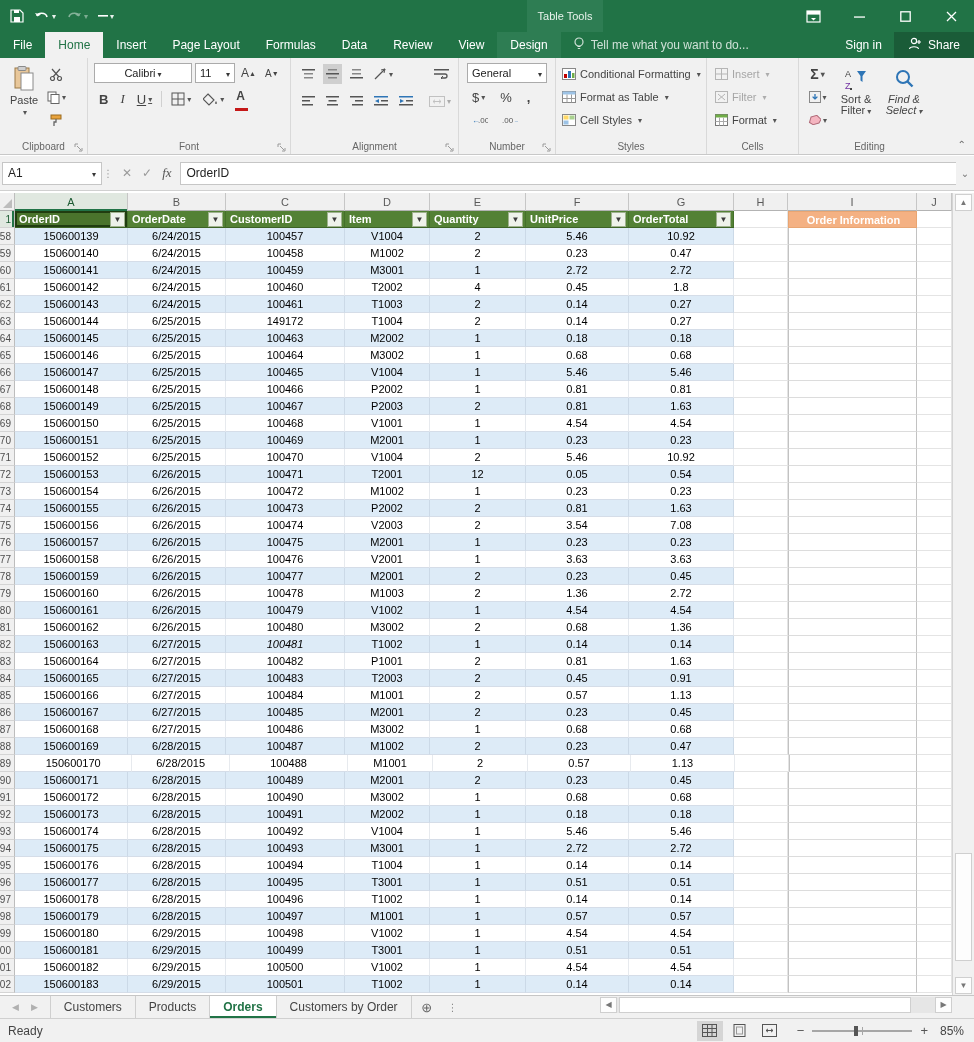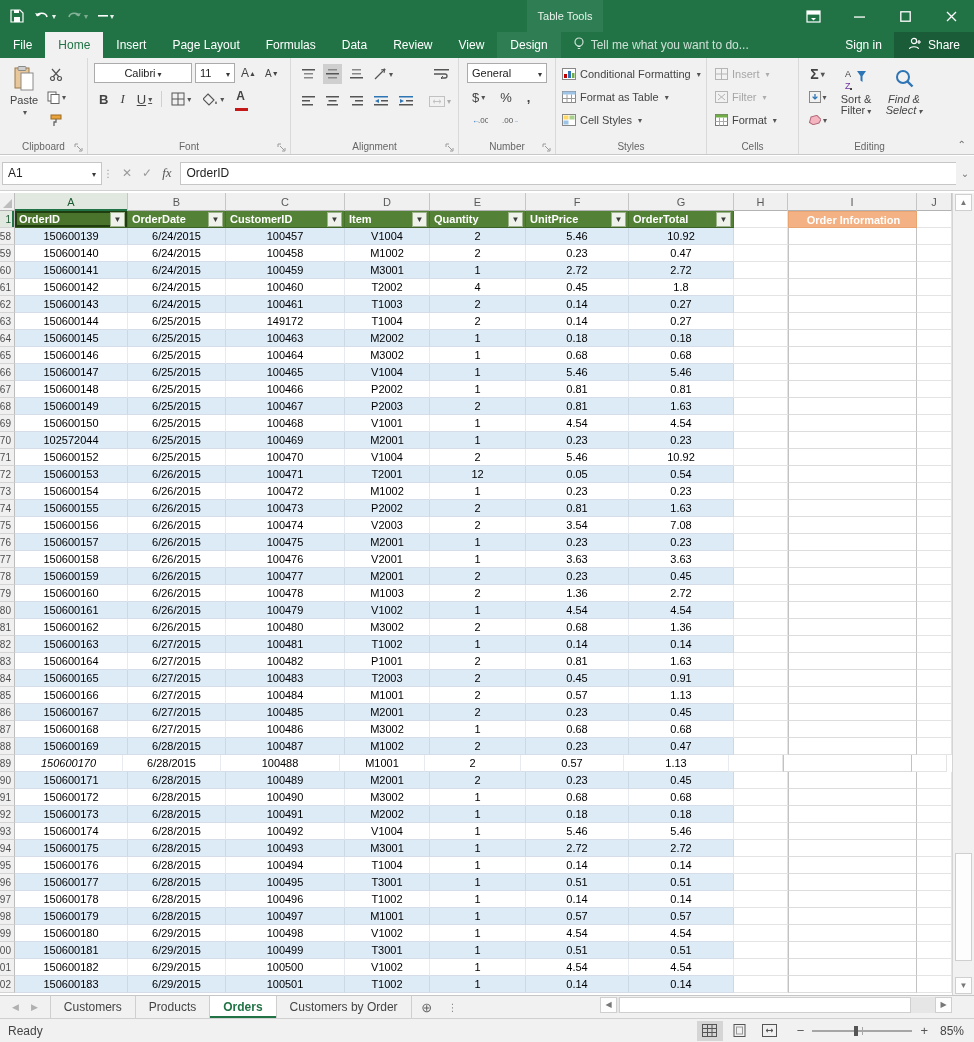--- a/index.html
+++ b/index.html
@@ -716,21 +716,21 @@
           <div class="cell" style="width: 85px;">V1001</div>
           <div class="cell" style="width: 96px;">1</div>
           <div class="cell" style="width: 103px;">4.54</div>
           <div class="cell" style="width: 105px;">4.54</div>
           <div class="cell plain" style="width: 54px;"></div>
           <div class="cell notecol" style="width: 129px;"></div>
           <div class="cell plain" style="width: 35px;"></div>
         </div>
         <div class="grow band">
           <div class="gut" style="width: 15px;">470</div>
-          <div class="cell" style="width: 113px;">102572044</div>
+          <div class="cell" style="width: 113px;">150600151</div>
           <div class="cell" style="width: 98px;">6/25/2015</div>
           <div class="cell" style="width: 119px;">100469</div>
           <div class="cell" style="width: 85px;">M2001</div>
           <div class="cell" style="width: 96px;">1</div>
           <div class="cell" style="width: 103px;">0.23</div>
           <div class="cell" style="width: 105px;">0.23</div>
           <div class="cell plain" style="width: 54px;"></div>
           <div class="cell notecol" style="width: 129px;"></div>
           <div class="cell plain" style="width: 35px;"></div>
         </div>
@@ -874,21 +874,21 @@
           <div class="cell" style="width: 103px;">0.68</div>
           <div class="cell" style="width: 105px;">1.36</div>
           <div class="cell plain" style="width: 54px;"></div>
           <div class="cell notecol" style="width: 129px;"></div>
           <div class="cell plain" style="width: 35px;"></div>
         </div>
         <div class="grow band">
           <div class="gut" style="width: 15px;">482</div>
           <div class="cell" style="width: 113px;">150600163</div>
           <div class="cell" style="width: 98px;">6/27/2015</div>
-          <div class="cell" style="width: 119px;">100481</div>
+          <div class="cell" style="width: 119px; font-style: italic;">100481</div>
           <div class="cell" style="width: 85px;">T1002</div>
           <div class="cell" style="width: 96px;">1</div>
           <div class="cell" style="width: 103px;">0.14</div>
           <div class="cell" style="width: 105px;">0.14</div>
           <div class="cell plain" style="width: 54px;"></div>
           <div class="cell notecol" style="width: 129px;"></div>
           <div class="cell plain" style="width: 35px;"></div>
         </div>
         <div class="grow">
           <div class="gut" style="width: 15px;">483</div>
@@ -963,21 +963,21 @@
           <div class="cell" style="width: 85px;">M1002</div>
           <div class="cell" style="width: 96px;">2</div>
           <div class="cell" style="width: 103px;">0.23</div>
           <div class="cell" style="width: 105px;">0.47</div>
           <div class="cell plain" style="width: 54px;"></div>
           <div class="cell notecol" style="width: 129px;"></div>
           <div class="cell plain" style="width: 35px;"></div>
         </div>
         <div class="grow">
           <div class="gut" style="width: 15px;">489</div>
-          <div class="cell" style="width: 108px; font-style: italic;">150600170</div>
+          <div class="cell" style="width: 118px;">150600170</div>
           <div class="cell" style="width: 98px;">6/28/2015</div>
           <div class="cell" style="width: 119px;">100488</div>
           <div class="cell" style="width: 85px;">M1001</div>
           <div class="cell" style="width: 96px;">2</div>
           <div class="cell" style="width: 103px;">0.57</div>
           <div class="cell" style="width: 105px;">1.13</div>
           <div class="cell plain" style="width: 54px;"></div>
           <div class="cell notecol" style="width: 129px;"></div>
           <div class="cell plain" style="width: 35px;"></div>
         </div>

